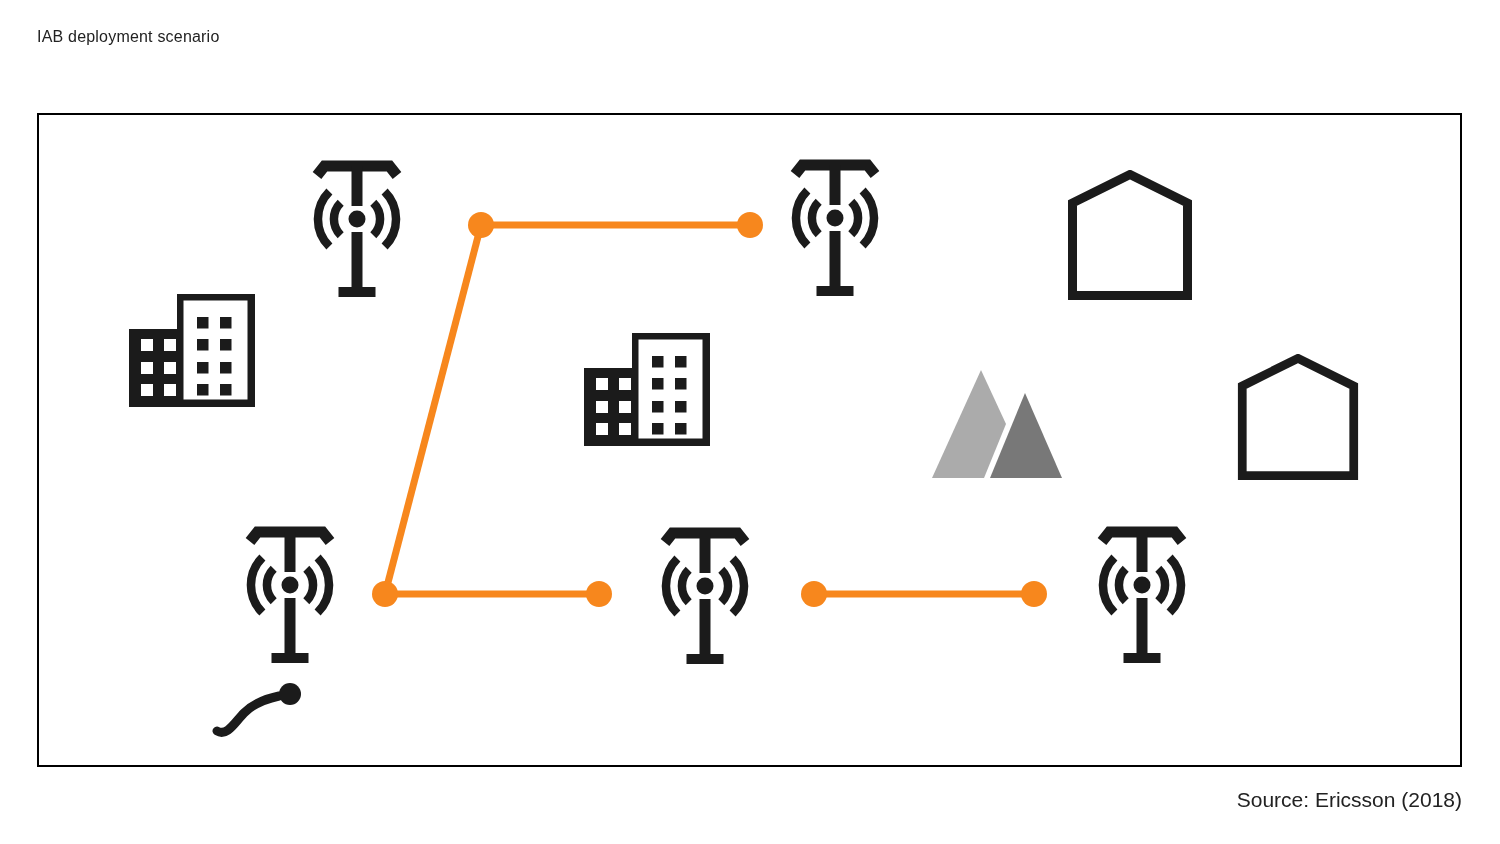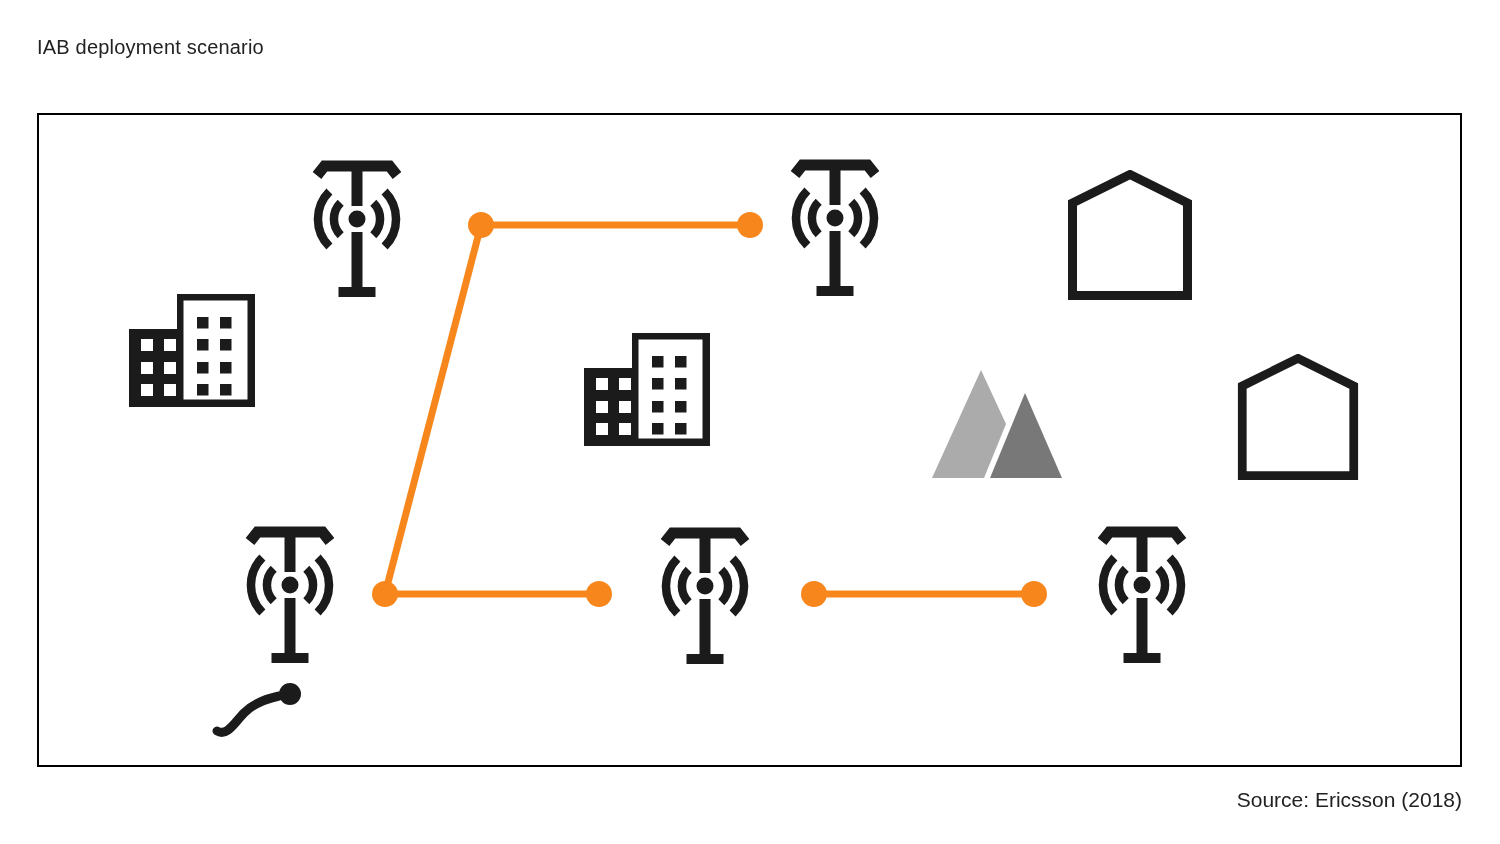--- a/index.html
+++ b/index.html
@@ -8,22 +8,22 @@
     --mountain-light:#ABABAB;
     --mountain-dark:#787878;
     --panel-border:#000000;
     --text:#222222;
   }
   *{margin:0;padding:0;box-sizing:border-box;}
   html,body{width:1500px;height:844px;background:#ffffff;overflow:hidden;
     font-family:"Liberation Sans", sans-serif;}
   .page{position:relative;width:1500px;height:844px;background:#ffffff;}
   .title{
-    position:absolute;left:37px;top:36px;
-    font-size:20px;color:var(--text);letter-spacing:0.2px;
+    position:absolute;left:37px;top:28px;
+    font-size:16px;color:var(--text);letter-spacing:0.2px;
   }
   .panel{
     position:absolute;left:37px;top:113px;width:1425px;height:654px;
     border:2px solid var(--panel-border);background:#ffffff;
   }
   .scene{position:absolute;left:0;top:0;width:100%;height:100%;}
   .icon{position:absolute;display:block;}
   .source{
     position:absolute;right:38px;top:788px;
     font-size:21px;color:var(--text);

